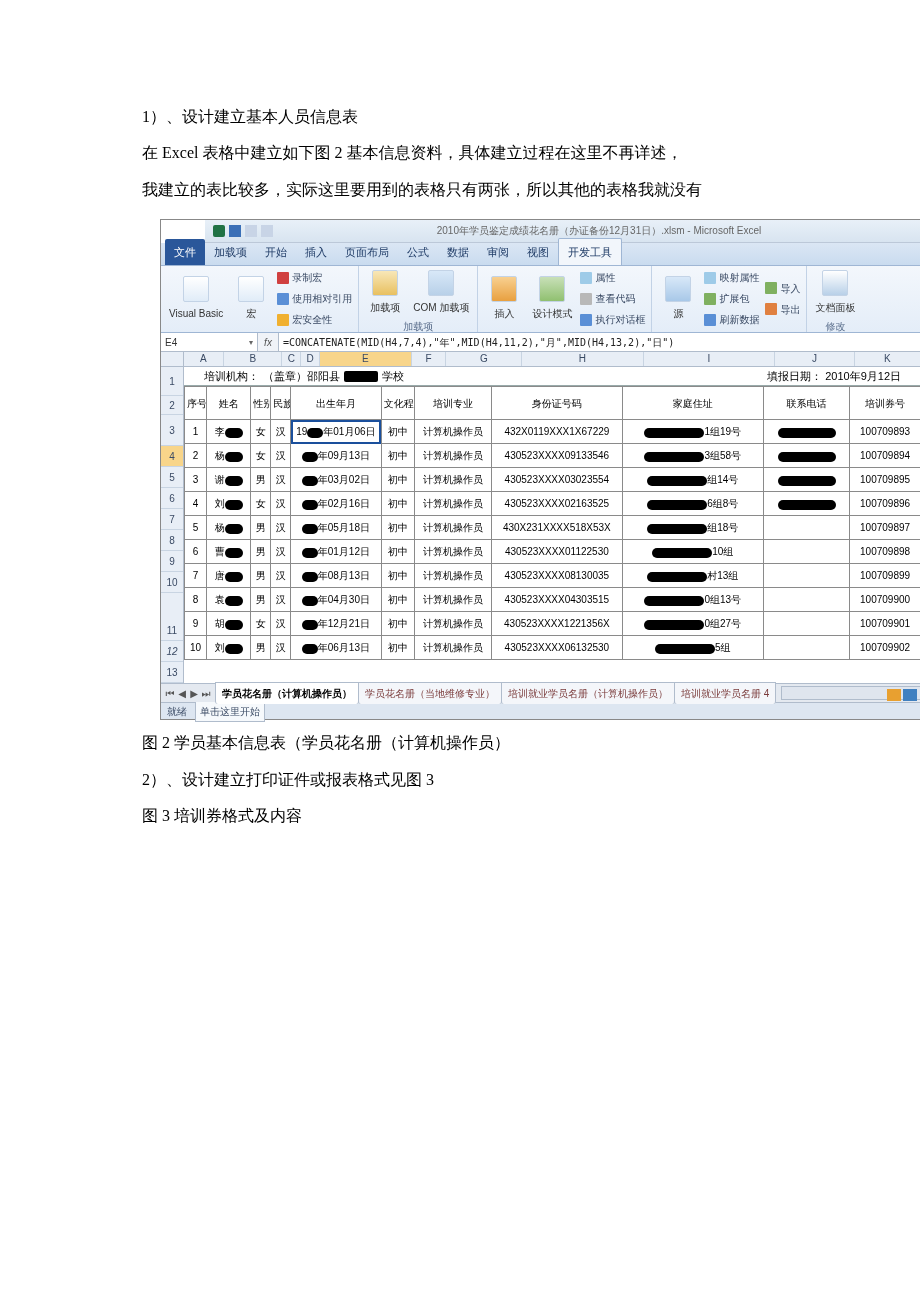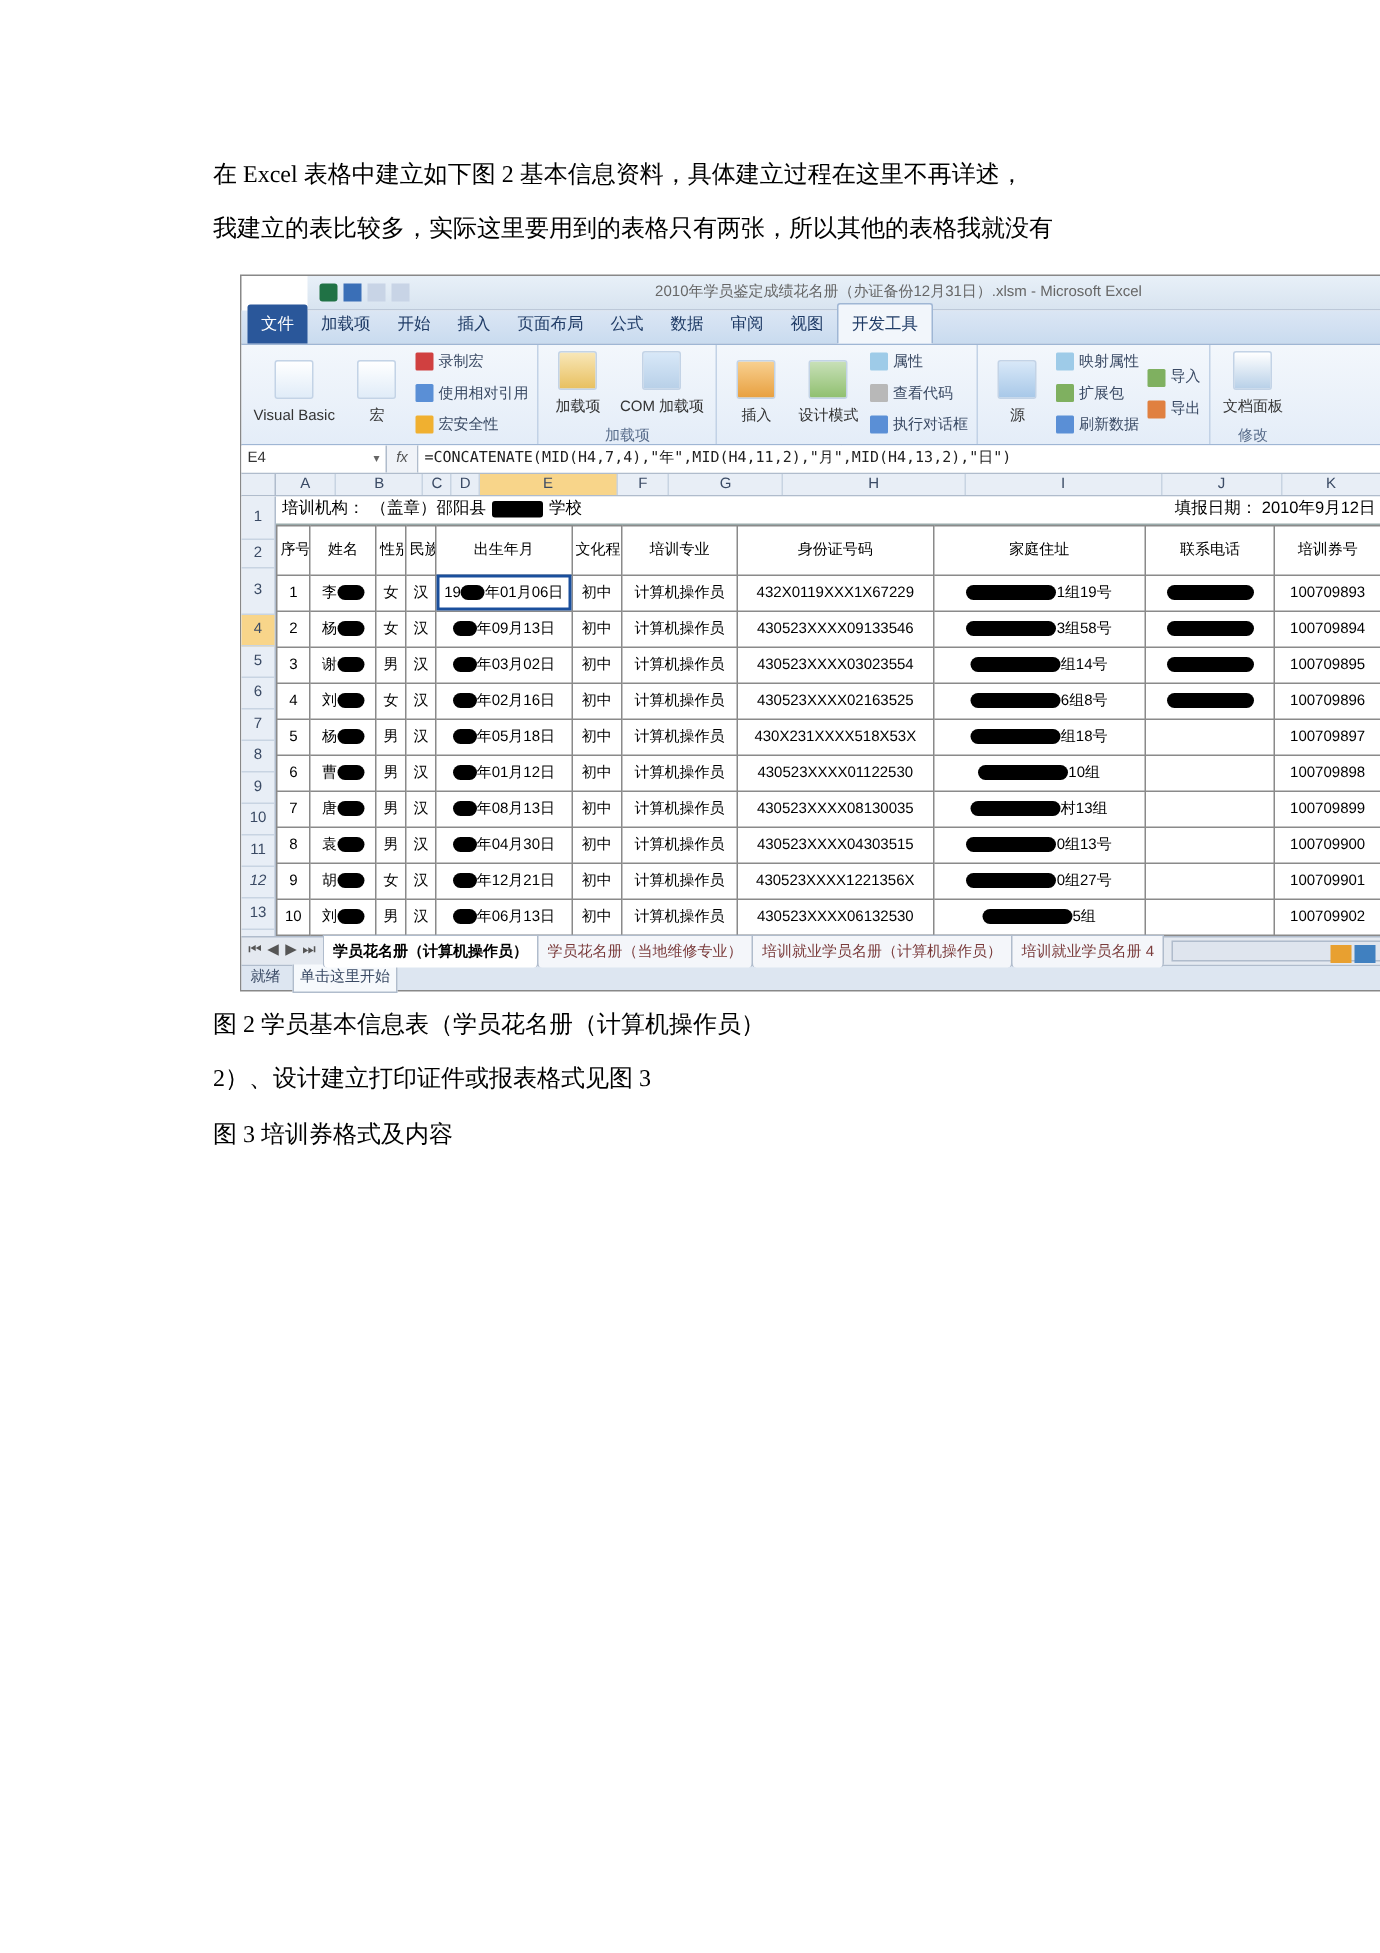--- a/index.html
+++ b/index.html
@@ -246,21 +246,21 @@
     color:#000;
     letter-spacing: 2px;
   }
   .meta-row {
     height: 18px;
     border-bottom: 1px solid #9aa;
     display:flex;
     align-items:center;
     font-size: 11px;
     color:#000;
-    padding: 0 4px;
+    padding: 0 20px;
     justify-content: space-between;
   }
   .meta-row .org {
     display:flex; align-items:center; gap:4px;
   }
   .meta-row .redact {
     display:inline-block;
     background:#000; border-radius:2px;
   }
 
@@ -383,20 +383,21 @@
 
   
   .ch-a{width:40px;} .ch-b{width:58px;} .ch-c{width:18px;} .ch-d{width:18px;}
   .ch-e{width:92px;} .ch-f{width:34px;} .ch-g{width:76px;} .ch-h{width:122px;}
   .ch-i{width:132px;} .ch-j{width:80px;} .ch-k{width:66px;}
 </style>
 </head>
 <body>
 
 <div class="page">
+  <p class="para">1）、设计建立基本人员信息表</p>
   <p class="para">在 Excel 表格中建立如下图 2 基本信息资料，具体建立过程在这里不再详述，</p>
   <p class="para">我建立的表比较多，实际这里要用到的表格只有两张，所以其他的表格我就没有</p>
 
   <div class="figure">
 
     <div class="win-title">
       <span class="qat-btn" style="background:#207245;border-radius:2px;"></span>
       <span class="qat-btn" style="background:#3a6fb7;"></span>
       <span class="qat-btn" style="background:#c8d4e6;"></span>
       <span class="qat-btn" style="background:#c8d4e6;"></span>
@@ -562,21 +563,21 @@
           <div class="rh" style="height: 28px;">1</div>
           <div class="rh" style="height: 18px;">2</div>
           <div class="rh" style="height: 30px;">3</div>
           <div class="rh sel" style="height: 20px;">4</div>
           <div class="rh" style="height: 20px;">5</div>
           <div class="rh" style="height: 20px;">6</div>
           <div class="rh" style="height: 20px;">7</div>
           <div class="rh" style="height: 20px;">8</div>
           <div class="rh" style="height: 20px;">9</div>
           <div class="rh" style="height: 20px;">10</div>
-          <div class="rh" style="height: 20px;">11</div>
+          <div class="rh" style="height: 20px; margin-top: 27px;">11</div>
           <div class="rh" style="height: 20px; font-style: italic;">12</div>
           <div class="rh" style="height: 20px;">13</div>
         </div>
       <div class="grid">
         <div class="meta-row">
           <span class="org">
             <span>培训机构：</span>
             <span>（盖章）邵阳县</span>
             <span class="redact" style="width:34px;height:11px;"></span>
             <span>学校</span>

